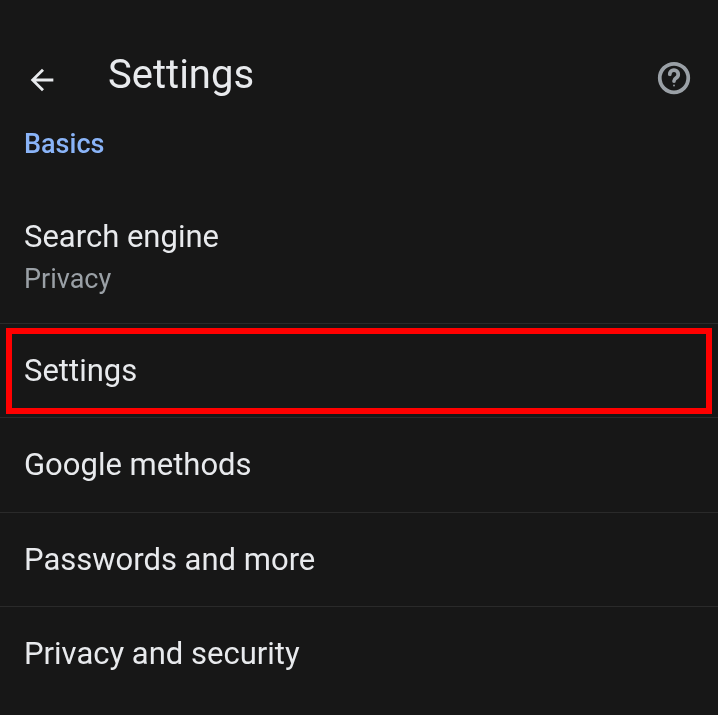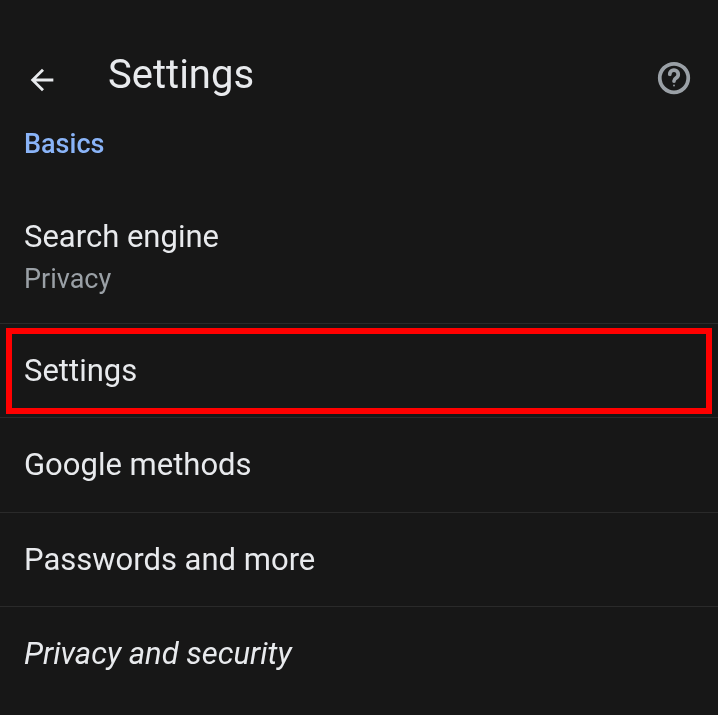--- a/index.html
+++ b/index.html
@@ -77,21 +77,20 @@
       color: #e8eaed;
       line-height: 1.2;
     }
     .item-sub {
       font-size: 27px;
       color: #9aa0a6;
       margin-top: 8px;
     }
     .item.last {
       border-bottom: none;
-      font-style: italic;
     }
     .highlight-wrapper {
       position: relative;
     }
     .highlight-box {
       position: absolute;
       top: 4px;
       left: 6px;
       right: 6px;
       bottom: 4px;

